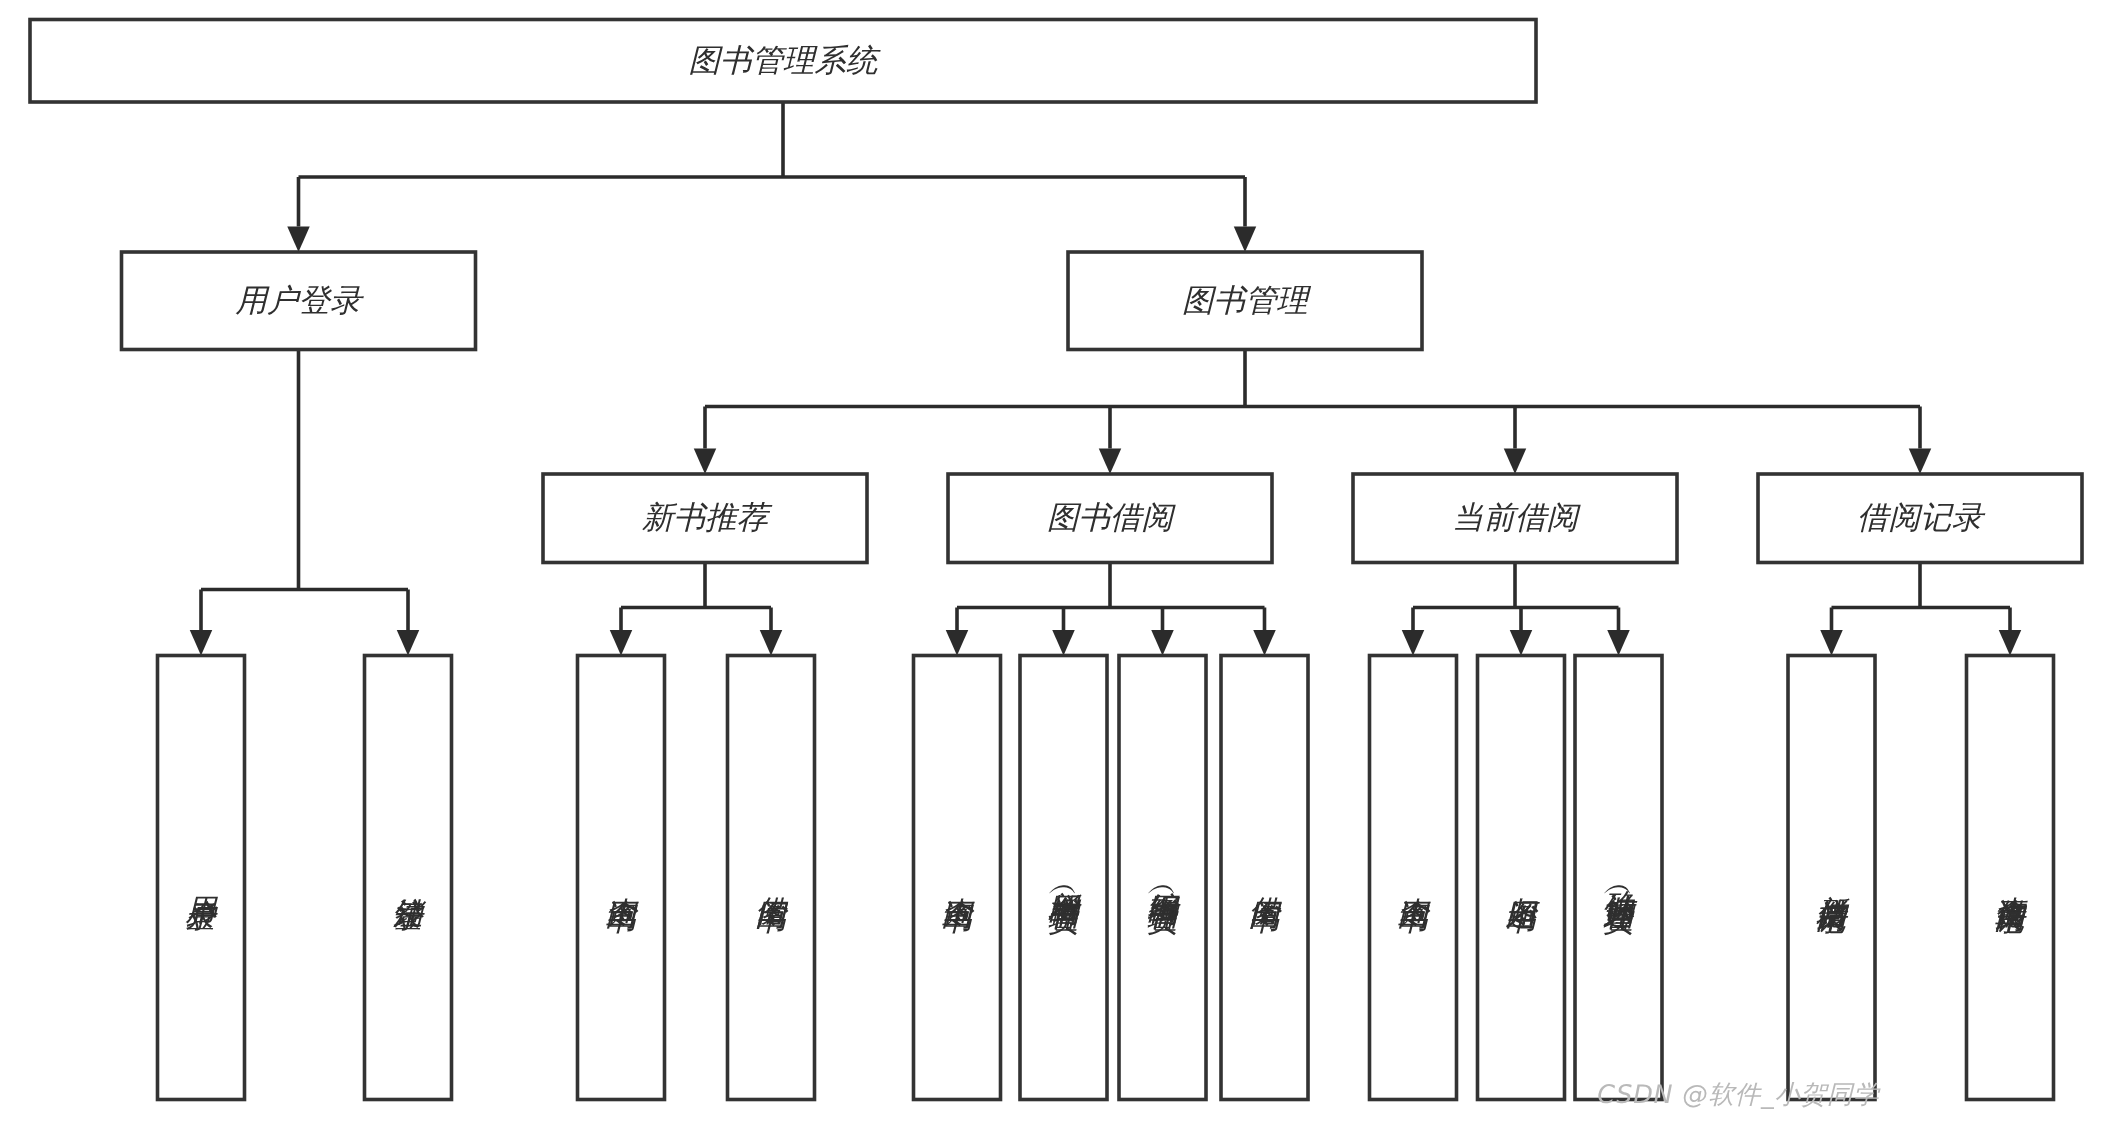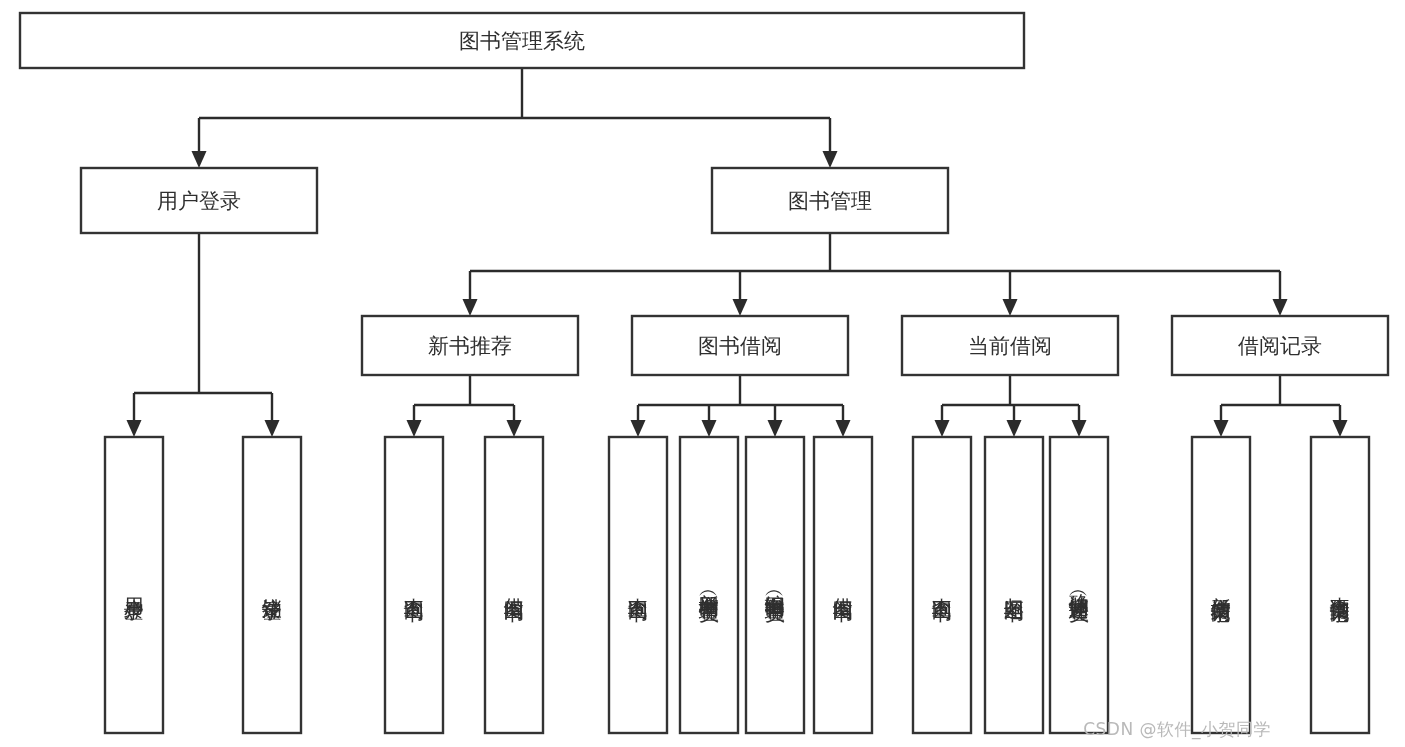--- a/index.html
+++ b/index.html
@@ -11,20 +11,21 @@
     width: 1405px;
     height: 747px;
     overflow: hidden;
     font-family: "DejaVu Sans", "Liberation Sans", sans-serif;
   }
   #diagram-root {
     position: relative;
     width: 1279px;
     height: 747px;
     background: #ffffff;
+    font-style: italic;
   }
   svg#tree-svg {
     position: absolute;
     left: 0;
     top: 0;
     width: 1405px;
     height: 747px;
     display: block;
   }
   .node-box {
@@ -59,21 +60,21 @@
     letter-spacing: 1.5px;
     color: #2f2f2f;
     white-space: nowrap;
     display: flex;
     align-items: center;
     justify-content: center;
     pointer-events: none;
   }
   .watermark {
     position: absolute;
-    right: 8px;
+    right: 26px;
     bottom: 6px;
     font-family: "DejaVu Sans", "Liberation Sans", sans-serif;
     font-size: 17px;
     color: #b9b9b9;
     letter-spacing: 0.5px;
     white-space: nowrap;
   }
 </style>
 </head>
 <body>

